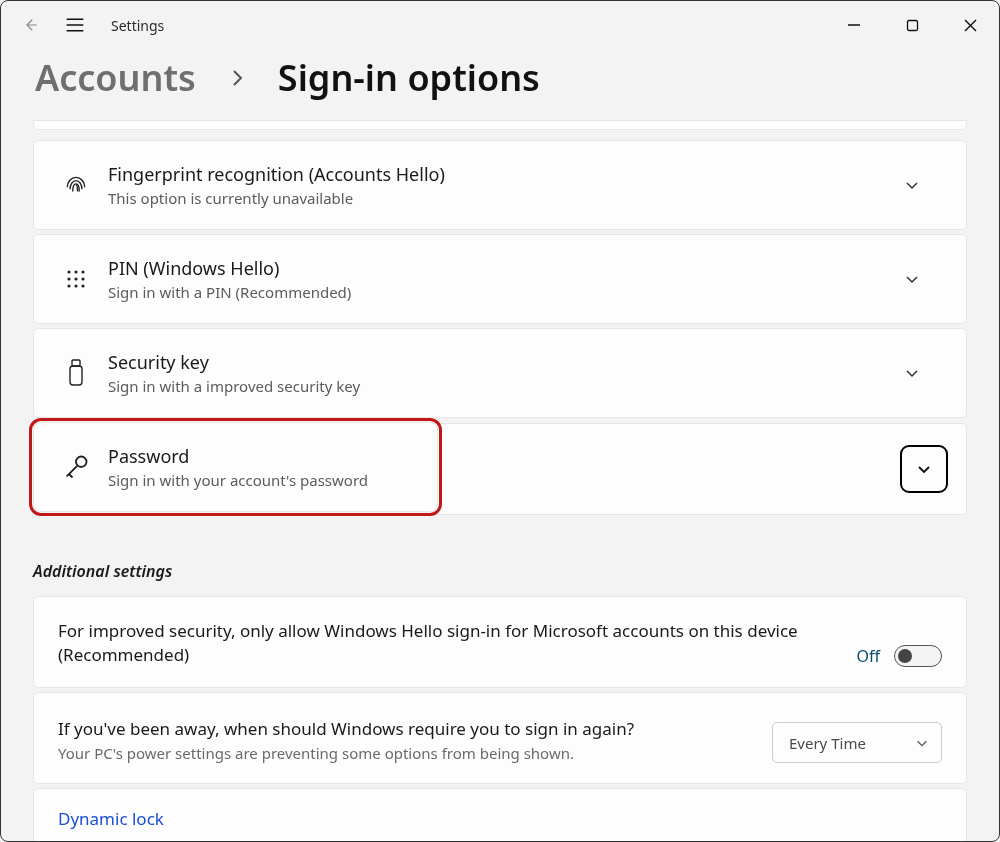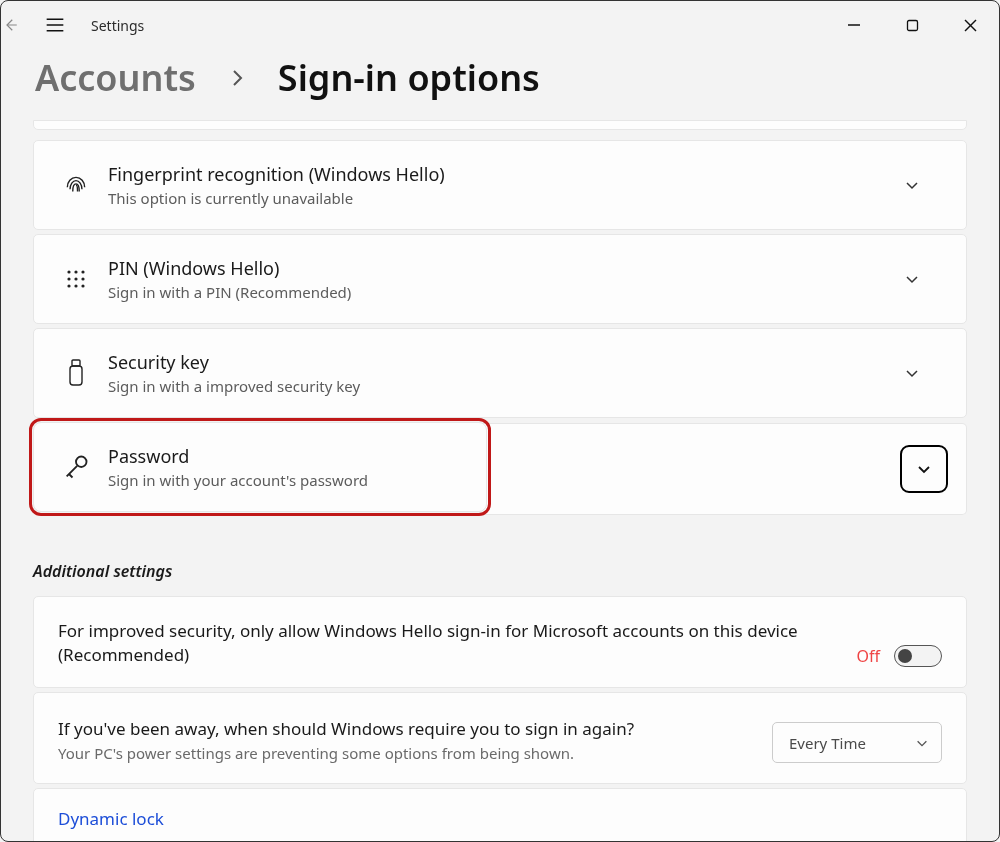--- a/index.html
+++ b/index.html
@@ -12,21 +12,21 @@
     position: relative;
     color: #1a1a1a;
   }
   
   .titlebar {
     height: 48px;
     display: flex;
     align-items: center;
     position: relative;
   }
-  .titlebar .left { display:flex; align-items:center; gap: 26px; }
+  .titlebar .left { display:flex; align-items:center; padding-left: 20px; gap: 26px; }
   .titlebar .caption-controls {
     position: absolute; right: 0; top: 0; height: 48px;
     display:flex; align-items:center;
   }
   .titlebar .cap-btn {
     width: 58px; height: 48px; display:flex; align-items:center; justify-content:center;
     cursor: default;
   }
   .app-title { font-size: 14px; color:#2b2b2b; }
 
@@ -74,21 +74,21 @@
   .card .text-slot { padding-left: 10px; flex:1; }
   .card .title { font-size: 18px; font-weight: 430; color:#1a1a1a; }
   .card .sub { font-size: 15px; color:#5c5c5c; margin-top: 2px; }
   .card .trail {
     width: 60px; display:flex; justify-content:center; align-items:center;
   }
   .card.highlighted {
     outline: 3px solid #c01818;
     outline-offset: 1px;
     border-radius: 8px;
-    width: 454px;
+    width: 405px;
     padding-right: 10px;
   }
   .highlight-wrap {
     display:flex; align-items:center; gap: 0;
     margin-bottom: 4px;
   }
   .highlight-tail {
     flex:1;
     background:#fdfdfd;
     border:1px solid #e6e6e6;
@@ -117,21 +117,21 @@
     border-radius:5px;
     padding: 20px 24px;
     margin-bottom: 4px;
     display:flex; align-items:flex-end;
     min-height: 92px;
   }
   .setting-card .text-block { flex:1; padding-right: 24px;}
   .setting-card .primary { font-size:17px; color:#1a1a1a; line-height:1.4;}
   .setting-card .secondary { font-size:15px; color:#6a6a6a; margin-top:2px;}
   .toggle-wrap { display:flex; align-items:center; gap:14px;}
-  .toggle-label { font-size:16px; color:#ef4444;}
+  .toggle-label { font-size:16px; color:#0c4a6e;}
   .toggle {
     width:48px; height:22px; border-radius:12px;
     border:1.5px solid #555; position:relative; background:#f3f3f3;
   }
   .toggle .knob {
     width:14px; height:14px; border-radius:50%; background:#444;
     position:absolute; top:2.5px; left:3px;
   }
   .combo {
     width: 170px; height:41px;
@@ -199,21 +199,21 @@
   <div class="card">
     <div class="icon-slot">
       <svg width="26" height="26" viewBox="0 0 24 24" fill="none" stroke="#222" stroke-width="1.3">
         <path d="M4 14c0-5 3.5-9 8-9s8 4 8 9"></path>
         <path d="M6.5 16c0-4.5 2.5-8 5.5-8s5.5 3.5 5.5 8"></path>
         <path d="M9 18c0-4 1.3-7 3-7s3 3 3 7"></path>
         <path d="M12 12c.8 0 1.4 2 1.4 6"></path>
       </svg>
     </div>
     <div class="text-slot">
-      <div class="title">Fingerprint recognition (Windows Hello)</div>
+      <div class="title">Fingerprint recognition (Accounts Hello)</div>
       <div class="sub">This option is currently unavailable</div>
     </div>
     <div class="trail">
       <svg width="16" height="16" viewBox="0 0 16 16" fill="none" stroke="#333" stroke-width="1.5">
           <path d="M3 6l5 5 5-5"></path>
         </svg>
     </div>
   </div>
 
   <div class="card">

